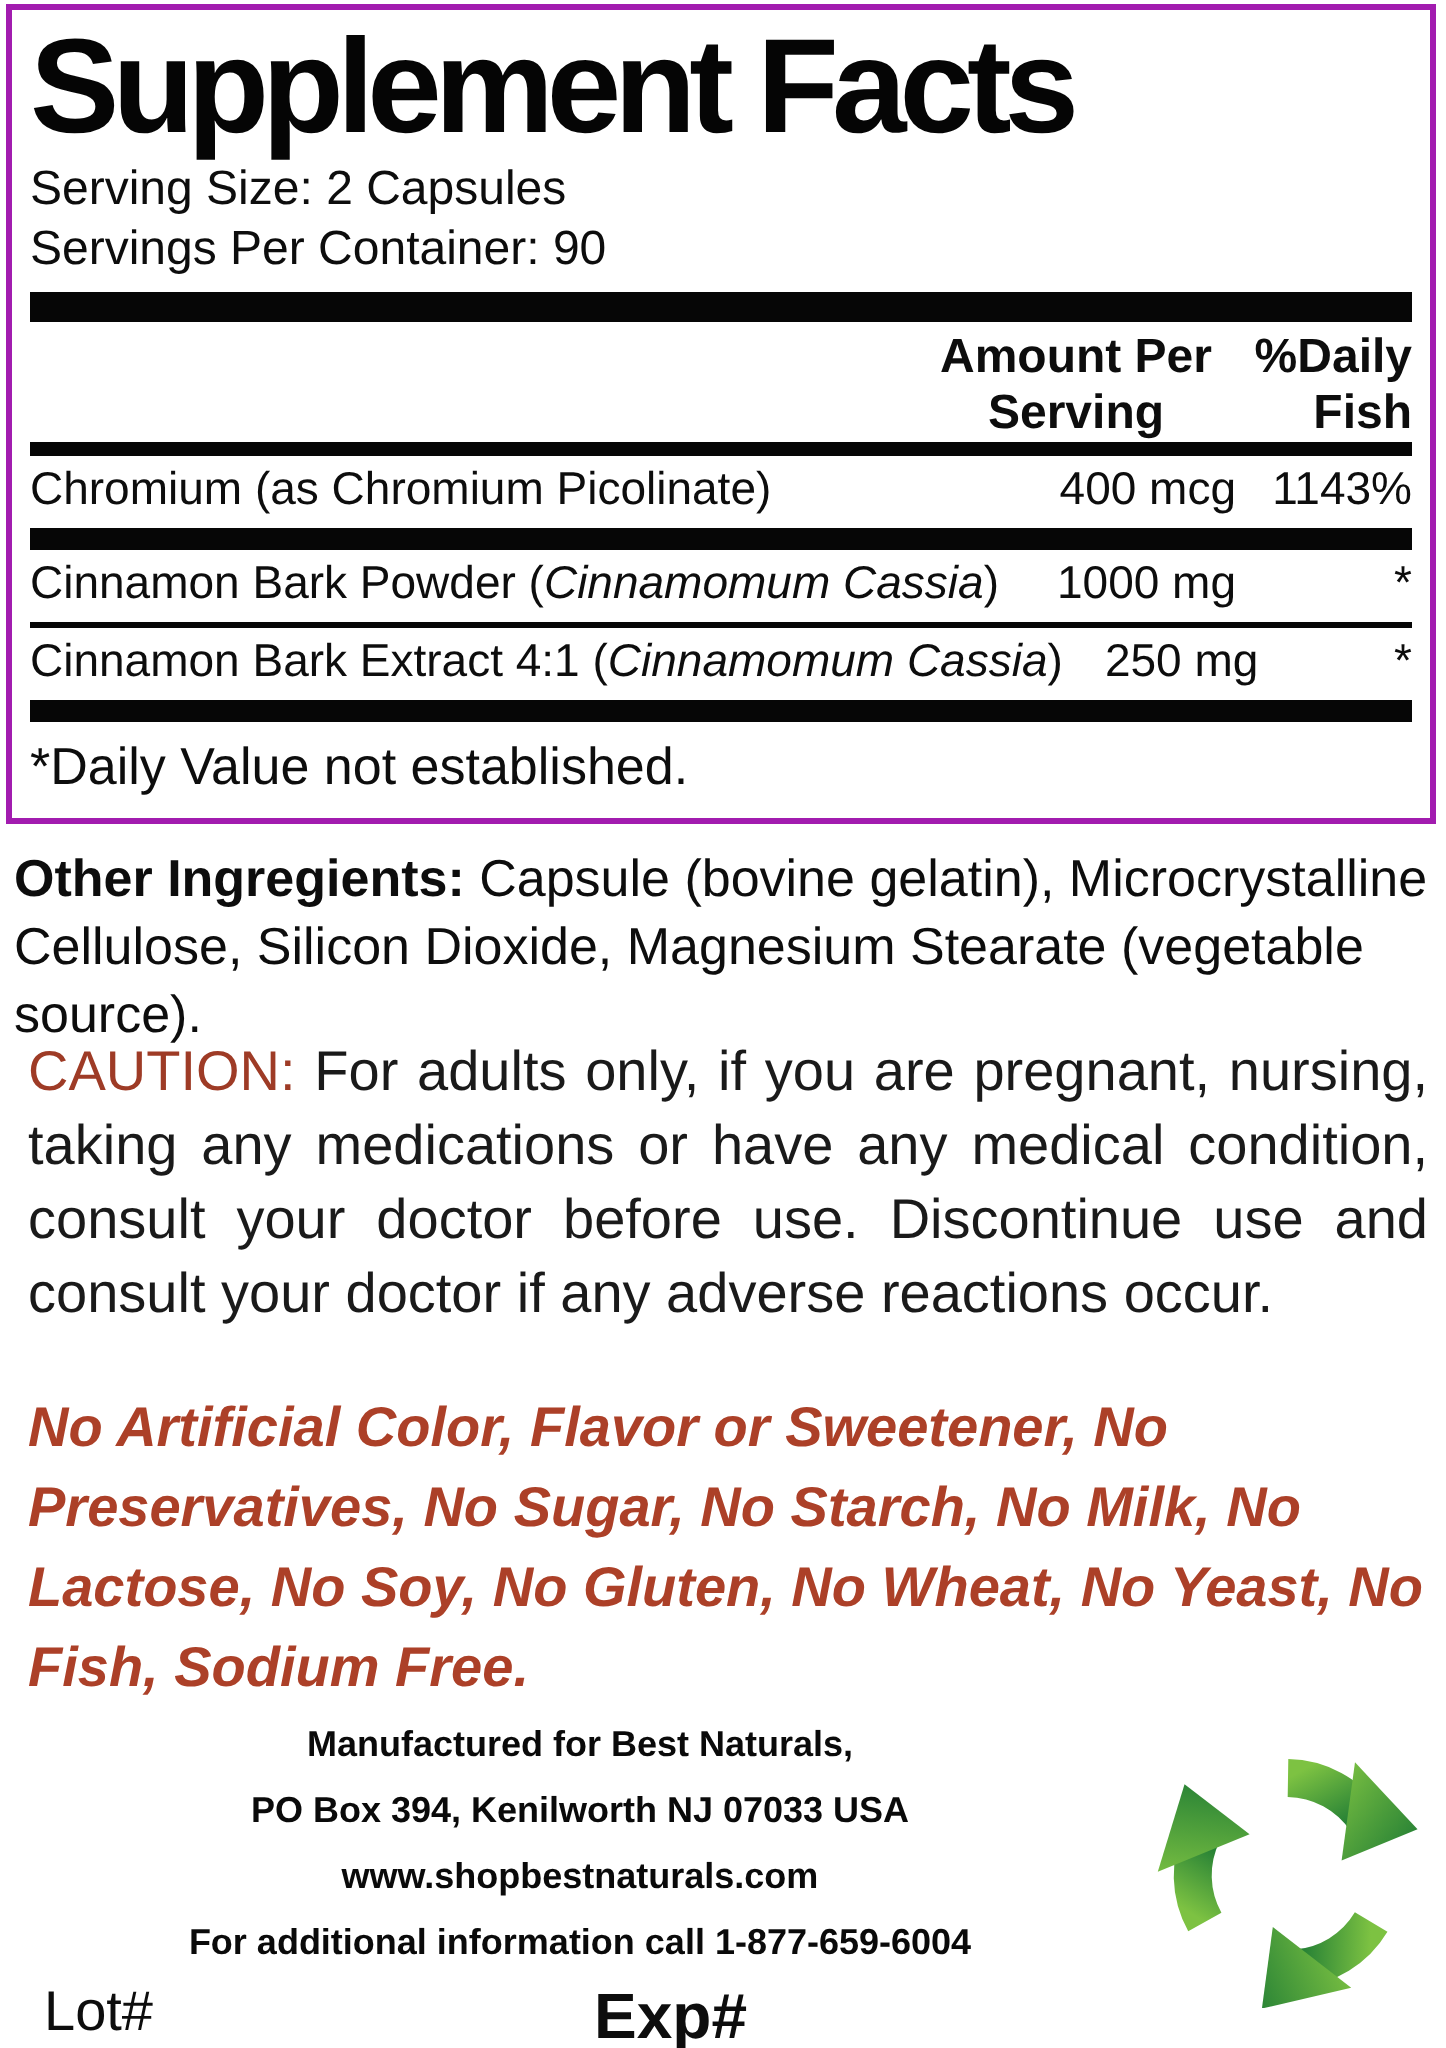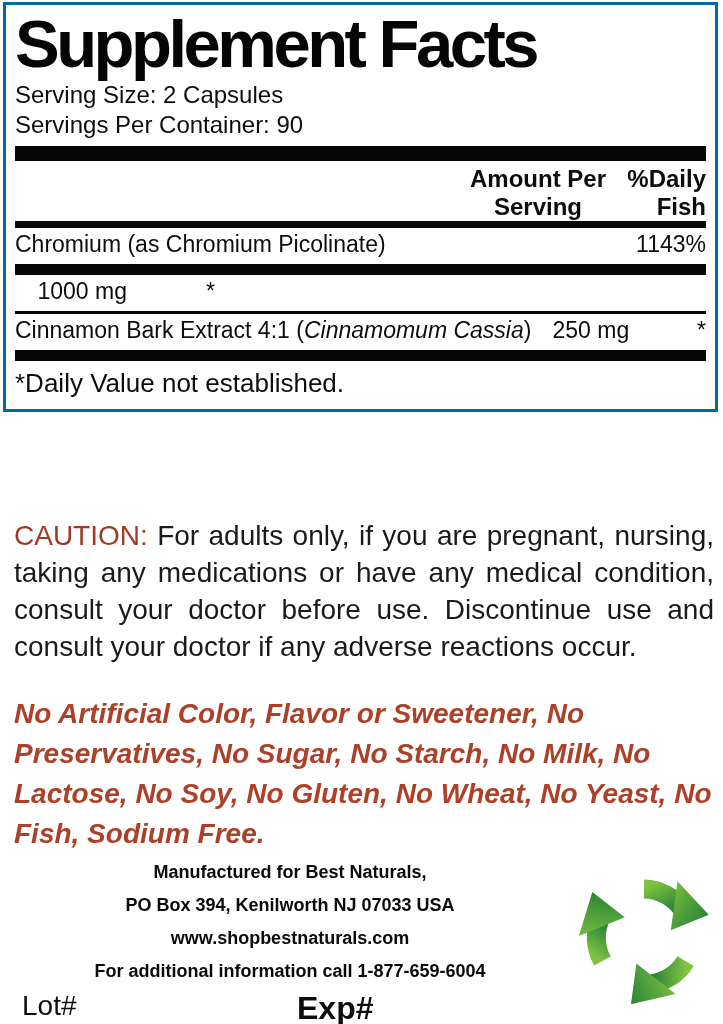--- a/index.html
+++ b/index.html
@@ -1,20 +1,20 @@
 <!DOCTYPE html>
 <html><head>
 <meta charset="utf-8">
 <style>
   html,body{margin:0;padding:0;background:#ffffff;}
   #label{position:relative;width:723px;height:1024px;background:#ffffff;
          font-family:"Liberation Sans","DejaVu Sans",sans-serif;color:#0d0d0d;overflow:hidden;}
 
   
-  .sf-panel{position:absolute;left:3px;top:2px;right:5px;border:3px solid #0369a1;
+  .sf-panel{position:absolute;left:3px;top:2px;right:5px;border:3px solid #a21caf;
             background:#fff;padding:4px 9px 8px 9px;box-sizing:border-box;}
   .sf-title{font-size:67px;font-weight:bold;letter-spacing:-3.5px;line-height:1.04;
             white-space:nowrap;margin:0;color:#050505;}
   .sf-serving{font-size:24px;line-height:28px;margin-top:2px;}
   .bar{background:#060606;}
   .bar-xl{height:15px;margin-top:7px;}
   .bar-l{height:11px;}
   .bar-m{height:7px;}
   .bar-s{height:3px;}
   .sf-head{display:flex;align-items:flex-end;margin-top:4px;}
@@ -60,43 +60,46 @@
     <div class="sf-head">
       <div class="spacer"></div>
       <div class="col-amt-h">Amount Per Serving</div>
       <div class="col-dv-h">%Daily Fish</div>
     </div>
 
     <div class="bar bar-m"></div>
 
     <div class="srow">
       <span class="rname"><span>Chromium (as Chromium Picolinate)</span><i></i><span></span></span>
+      <span class="ramt">400 mcg</span>
       <span class="rdv">1143%</span>
     </div>
 
     <div class="bar bar-l"></div>
 
     <div class="srow">
+      <span class="rname"><span>Cinnamon Bark Powder (</span><i>Cinnamomum Cassia</i><span>)</span></span>
       <span class="ramt">1000 mg</span>
       <span class="rdv">*</span>
     </div>
 
     <div class="bar bar-s"></div>
 
     <div class="srow">
       <span class="rname"><span>Cinnamon Bark Extract 4:1 (</span><i>Cinnamomum Cassia</i><span>)</span></span>
       <span class="ramt">250 mg</span>
       <span class="rdv">*</span>
     </div>
 
     <div class="bar bar-l"></div>
 
     <div class="sf-footnote">*Daily Value not established.</div>
   </div>
 
+  <p class="other-ing"><b>Other Ingregients:</b><span> Capsule (bovine gelatin), Microcrystalline Cellulose, Silicon Dioxide, Magnesium Stearate (vegetable source).</span></p>
 
   <p class="caution"><b>CAUTION:</b><span> For adults only, if you are pregnant, nursing, taking any medications or have any medical condition, consult your doctor before use. Discontinue use and consult your doctor if any adverse reactions occur.</span></p>
 
   <p class="claims">No Artificial Color, Flavor or Sweetener, No Preservatives, No Sugar, No Starch, No Milk, No Lactose, No Soy, No Gluten, No Wheat, No Yeast, No Fish, Sodium Free.</p>
 
   <div class="footer-text">
     <div>Manufactured for Best Naturals,</div>
     <div>PO Box 394, Kenilworth NJ 07033 USA</div>
     <div>www.shopbestnaturals.com</div>
     <div class="wide">For additional information call 1-877-659-6004</div>

